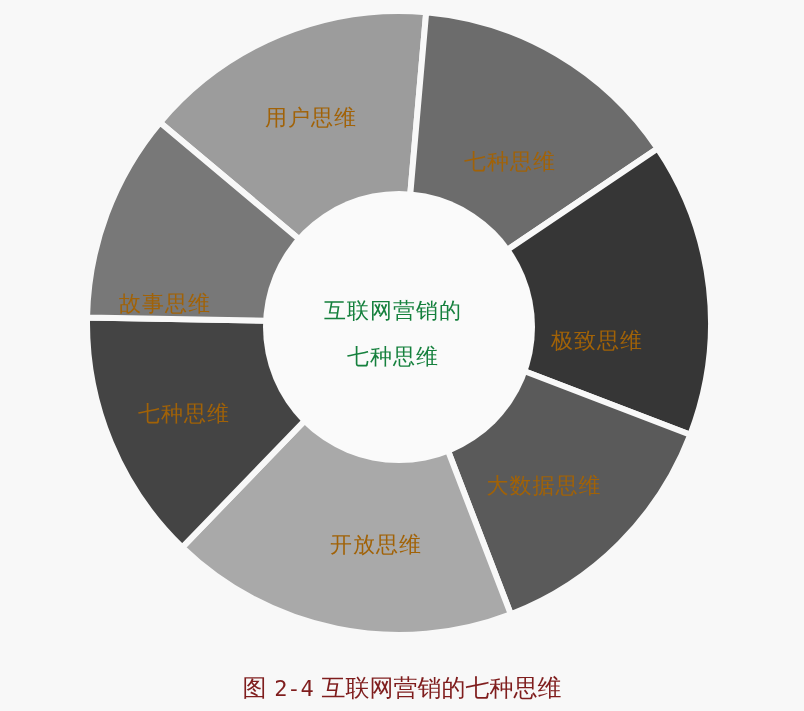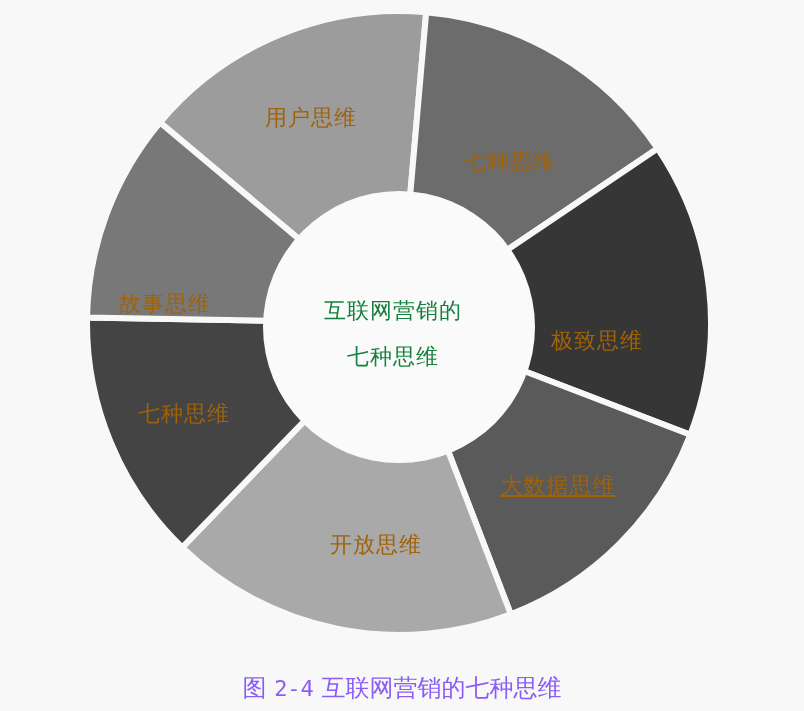--- a/index.html
+++ b/index.html
@@ -1,21 +1,21 @@
 <!DOCTYPE html>
 <html><head>
 <meta charset="utf-8">
 <style>
   html, body { margin:0; padding:0; }
   body { width:804px; height:711px; background:#f8f8f8; position:relative; overflow:hidden;
          font-family:"DejaVu Sans", "Liberation Sans", sans-serif; }
   svg#wheel { position:absolute; left:0; top:0; }
   .seg-label { position:absolute; color:#a16207; font-size:22px; white-space:nowrap; transform:translate(-50%,-50%); letter-spacing:1px; }
   .center-line { position:absolute; color:#15803d; font-size:22px; white-space:nowrap; transform:translate(-50%,-50%); letter-spacing:1px; }
-  .caption { position:absolute; left:50%; top:688px; transform:translate(-50%,-50%); font-size:24px; color:#8b5cf6;
+  .caption { position:absolute; left:50%; top:688px; transform:translate(-50%,-50%); font-size:24px; color:#7f1d1d;
              font-family:"DejaVu Serif", "Liberation Serif", serif; white-space:nowrap; }
   .caption .num { font-family:"DejaVu Sans Mono", "Liberation Mono", monospace; font-size:22px; }
 </style>
 </head>
 <body>
 
 <svg id="wheel" width="804" height="711">
   <g id="segments">
       <path d="M399,323 L159.99413374687887,122.45026577779976 A312,312 0 0 1 426.19259173726925,12.187254195375374 Z" fill="#9c9c9c" stroke="#f8f8f8" stroke-width="6" stroke-linejoin="miter"></path>
       <path d="M399,323 L426.19259173726937,12.187254195375374 A312,312 0 0 1 657.659722637173,148.53181411712697 Z" fill="#6c6c6c" stroke="#f8f8f8" stroke-width="6" stroke-linejoin="miter"></path>
@@ -24,21 +24,21 @@
       <path d="M399,323 L510.8108002581337,614.277093067127 A312,312 0 0 1 182.26658841679293,547.4340177056592 Z" fill="#a9a9a9" stroke="#f8f8f8" stroke-width="6" stroke-linejoin="miter"></path>
       <path d="M399,323 L182.26658841679293,547.4340177056592 A312,312 0 0 1 87.04751911120593,317.55484919156765 Z" fill="#444444" stroke="#f8f8f8" stroke-width="6" stroke-linejoin="miter"></path>
       <path d="M399,323 L87.04751911120593,317.55484919156765 A312,312 0 0 1 159.99413374687887,122.45026577779976 Z" fill="#787878" stroke="#f8f8f8" stroke-width="6" stroke-linejoin="miter"></path>
     </g>
   <circle cx="399" cy="327" r="136" fill="#fafafa"></circle>
 </svg>
 
 <div class="seg-label" style="left:311px;top:118px;">用户思维</div>
 <div class="seg-label" style="left:510px;top:162px;">七种思维</div>
 <div class="seg-label" style="left:597px;top:313px;margin-top:28px;">极致思维</div>
-<div class="seg-label" style="left:558px;top:486px;text-decoration:underline;">大数据思维</div>
+<div class="seg-label" style="left:544px;top:486px;">大数据思维</div>
 <div class="seg-label" style="left:376px;top:545px;">开放思维</div>
 <div class="seg-label" style="left:184px;top:414px;">七种思维</div>
 <div class="seg-label" style="left:165px;top:280px;margin-top:24px;">故事思维</div>
 
 <div class="center-line" style="left:393px;top:311px;">互联网营销的</div>
 <div class="center-line" style="left:393px;top:357px;">七种思维</div>
 
 <div class="caption">
   <span>图</span>
   <span class="num">2-4</span>

